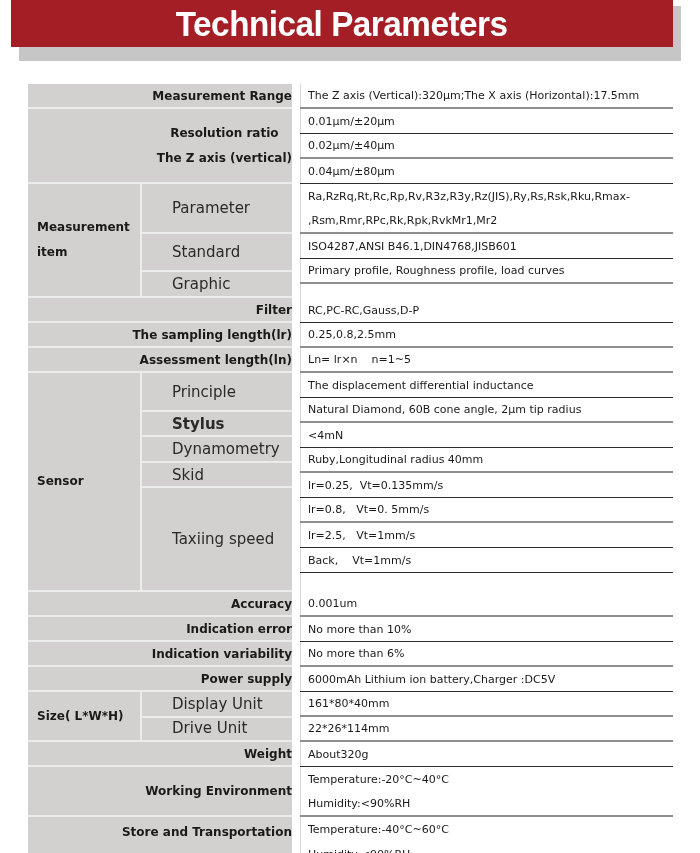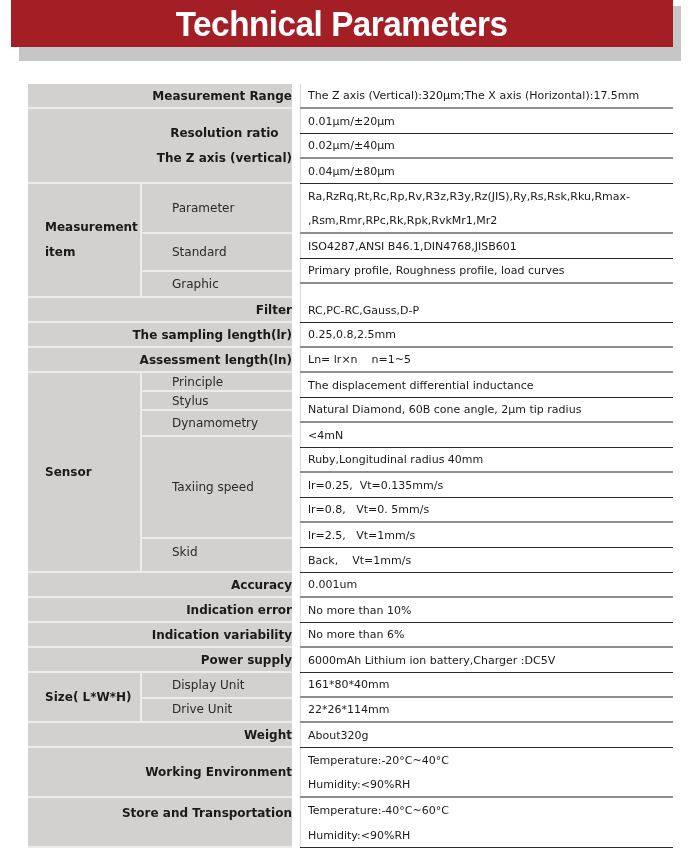--- a/index.html
+++ b/index.html
@@ -12,24 +12,24 @@
   .banner-title { color: #ffffff; font-family: "Liberation Sans", sans-serif; font-weight: bold;
                   font-size: 35px; letter-spacing: -0.5px; transform: scaleX(0.95); }
 
   .spec-table { position: absolute; left: 28px; top: 84px; width: 645px; }
   .row { display: flex; position: relative; }
   .lcol { width: 264px; background: #d3d1cf; flex-shrink: 0; display: flex; border-bottom: 2px solid #ececec; box-sizing: border-box; }
   .gap { width: 8px; flex-shrink: 0; background: #fff; }
   .rcol { flex: 1; display: flex; flex-direction: column; }
   .lcol.full { justify-content: flex-end; align-items: center; font-weight: bold; font-size: 12px; }
   .lcol.full .lbl-stack { text-align: center; line-height: 25px; margin-left: 39px; }
-  .lcol.split .main-lbl { width: 114px; display: flex; align-items: center; padding-left: 17px; font-weight: bold; font-size: 12px;
+  .lcol.split .main-lbl { width: 114px; display: flex; align-items: center; padding-left: 9px; font-weight: bold; font-size: 12px;
                           border-right: 2px solid #ececec; box-sizing: border-box; line-height: 25px; }
   .lcol.split .subs { flex: 1; display: flex; flex-direction: column; }
-  .sub { padding-left: 30px; font-size: 12px; color: #2a2a2a; box-sizing: border-box; display: flex; align-items: center;
+  .sub { padding-left: 30px; font-size: 15px; color: #2a2a2a; box-sizing: border-box; display: flex; align-items: center;
          border-bottom: 2px solid #ececec; }
   .sub:last-child { border-bottom: none; }
   .val { height: 25px; display: flex; align-items: center; padding-left: 8px; font-size: 11px; color: #1a1a1a;
          border-bottom: 1px solid #2b2b2b; box-sizing: border-box; white-space: nowrap; }
   .val.plain { border-bottom: none; }
   .val.grey { border-bottom: 2px solid #8e8e8e; }
   .lborder { position: absolute; left: 272px; top: 0; bottom: 0; width: 1px; background: #d8d8d8; }
 </style>
 </head>
 <body>
@@ -119,25 +119,25 @@
         <div class="val grey" style="white-space:pre;">Ln= lr×n    n=1~5</div>
       </div>
   </div>
 
   <div class="row">
     <div class="lcol split">
       <div class="main-lbl">
           <span>Sensor</span>
         </div>
       <div class="subs">
-        <div class="sub" style="height:19px;">Principle</div>
-        <div class="sub" style="height:19px;">Stylus</div>
+        <div class="sub" style="height:39px;">Principle</div>
+        <div class="sub" style="height:25px;font-weight:bold;">Stylus</div>
         <div class="sub" style="height:26px;">Dynamometry</div>
+        <div class="sub" style="height:25px;">Skid</div>
         <div class="sub" style="height:102px;">Taxiing speed</div>
-        <div class="sub" style="height:25px;">Skid</div>
       </div>
     </div>
     <div class="gap"></div>
     <div class="rcol">
       <div class="val">The displacement differential inductance</div>
       <div class="val grey">Natural Diamond, 60B cone angle, 2μm tip radius</div>
       <div class="val">&lt;4mN</div>
       <div class="val grey">Ruby,Longitudinal radius 40mm</div>
       <div class="val" style="white-space:pre;">lr=0.25,  Vt=0.135mm/s</div>
       <div class="val grey" style="white-space:pre;">lr=0.8,   Vt=0. 5mm/s</div>

